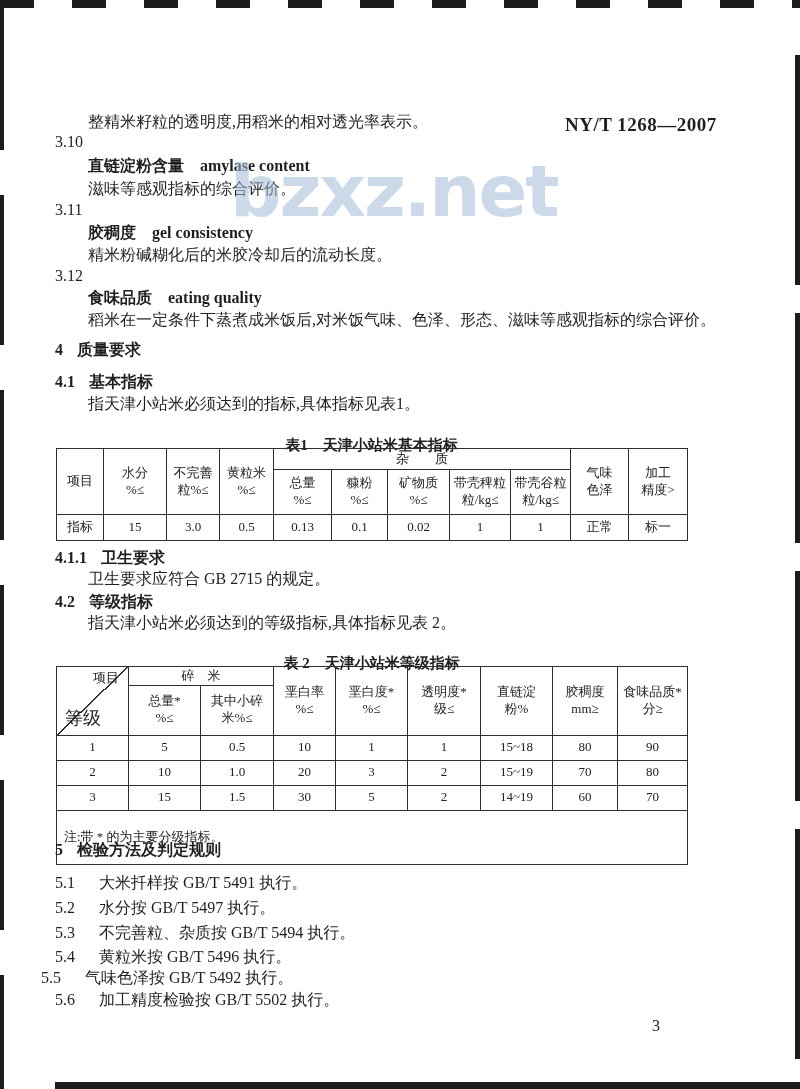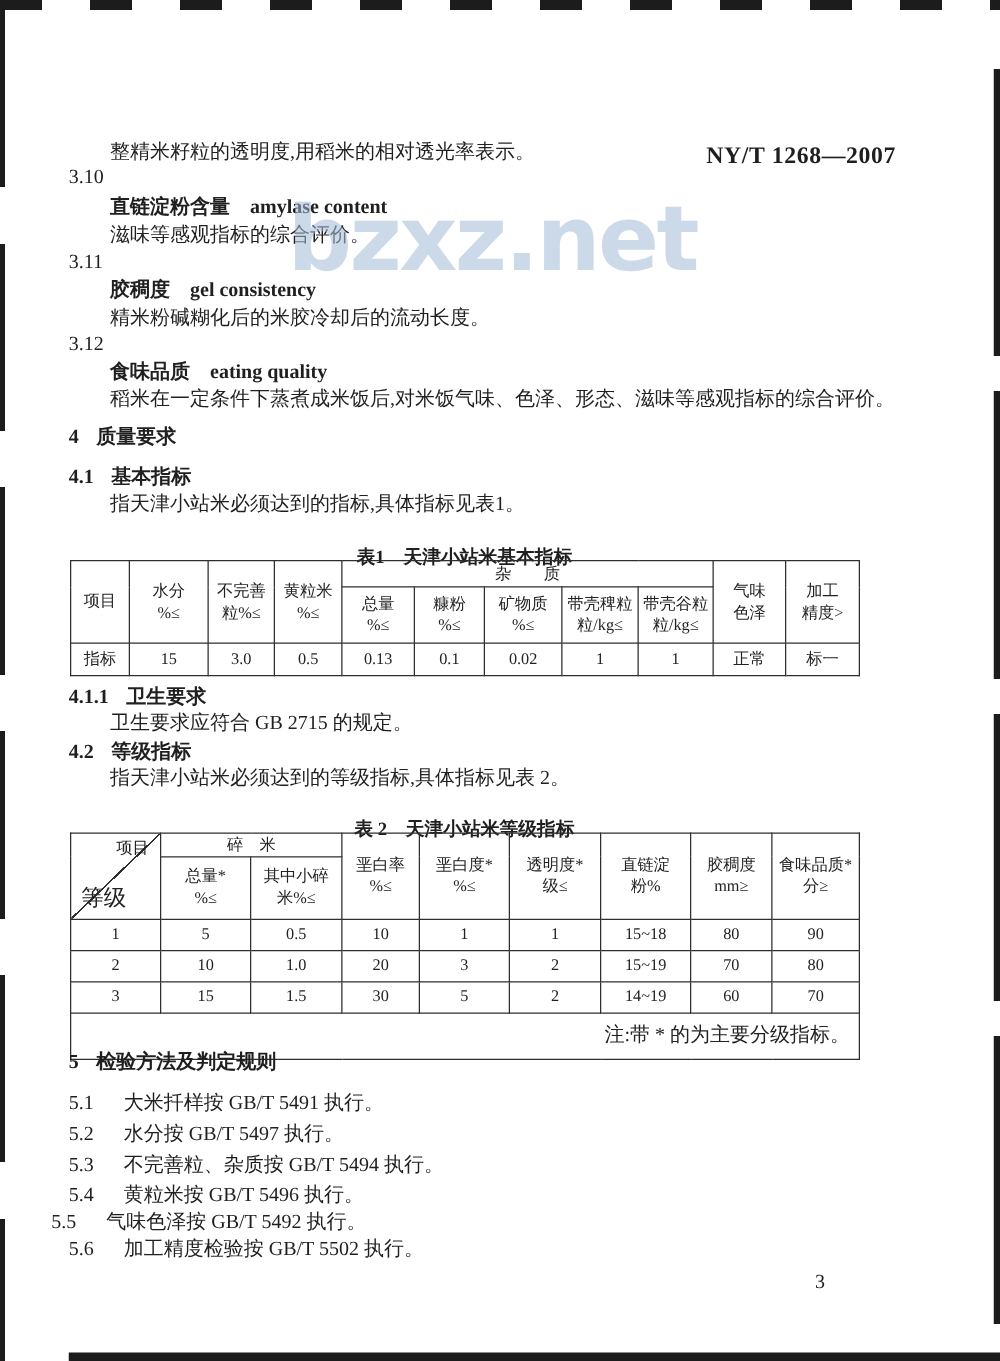--- a/index.html
+++ b/index.html
@@ -19,21 +19,21 @@
     font-size:13px;text-align:center;color:#222;}
   th,td{border:1px solid #2e2e2e;font-weight:normal;padding:0 1px;
     line-height:1.3;white-space:pre-line;vertical-align:middle;}
   .t-wrap{position:absolute;left:56px;}
   .t1-group th{height:20px;}
   .t1-sub th{height:44px;}
   .t1-data td{height:25px;}
   .t2-top th{height:16px;}
   .t2-sub th{height:46px;}
   .t2-data td{height:24px;}
-  .t2-note td{height:17px;font-size:16px;text-align:right;padding:8px 7px;}
+  .t2-note td{height:17px;font-size:13px;text-align:left;padding:18px 7px;}
   .diag{position:relative;padding:0;}
   .diag-line{position:absolute;inset:0;
     background:linear-gradient(to bottom right,
       transparent calc(50% - 0.7px),#2e2e2e calc(50% - 0.7px),
       #2e2e2e calc(50% + 0.7px),transparent calc(50% + 0.7px));}
   .diag-top{position:absolute;top:3px;right:9px;font-size:13px;}
   .diag-bottom{position:absolute;bottom:4px;left:8px;font-size:18px;}
   
   .std-code{position:absolute;left:565px;top:74px;font-size:19px;
     font-weight:600;letter-spacing:.5px;margin-top:40px;}

